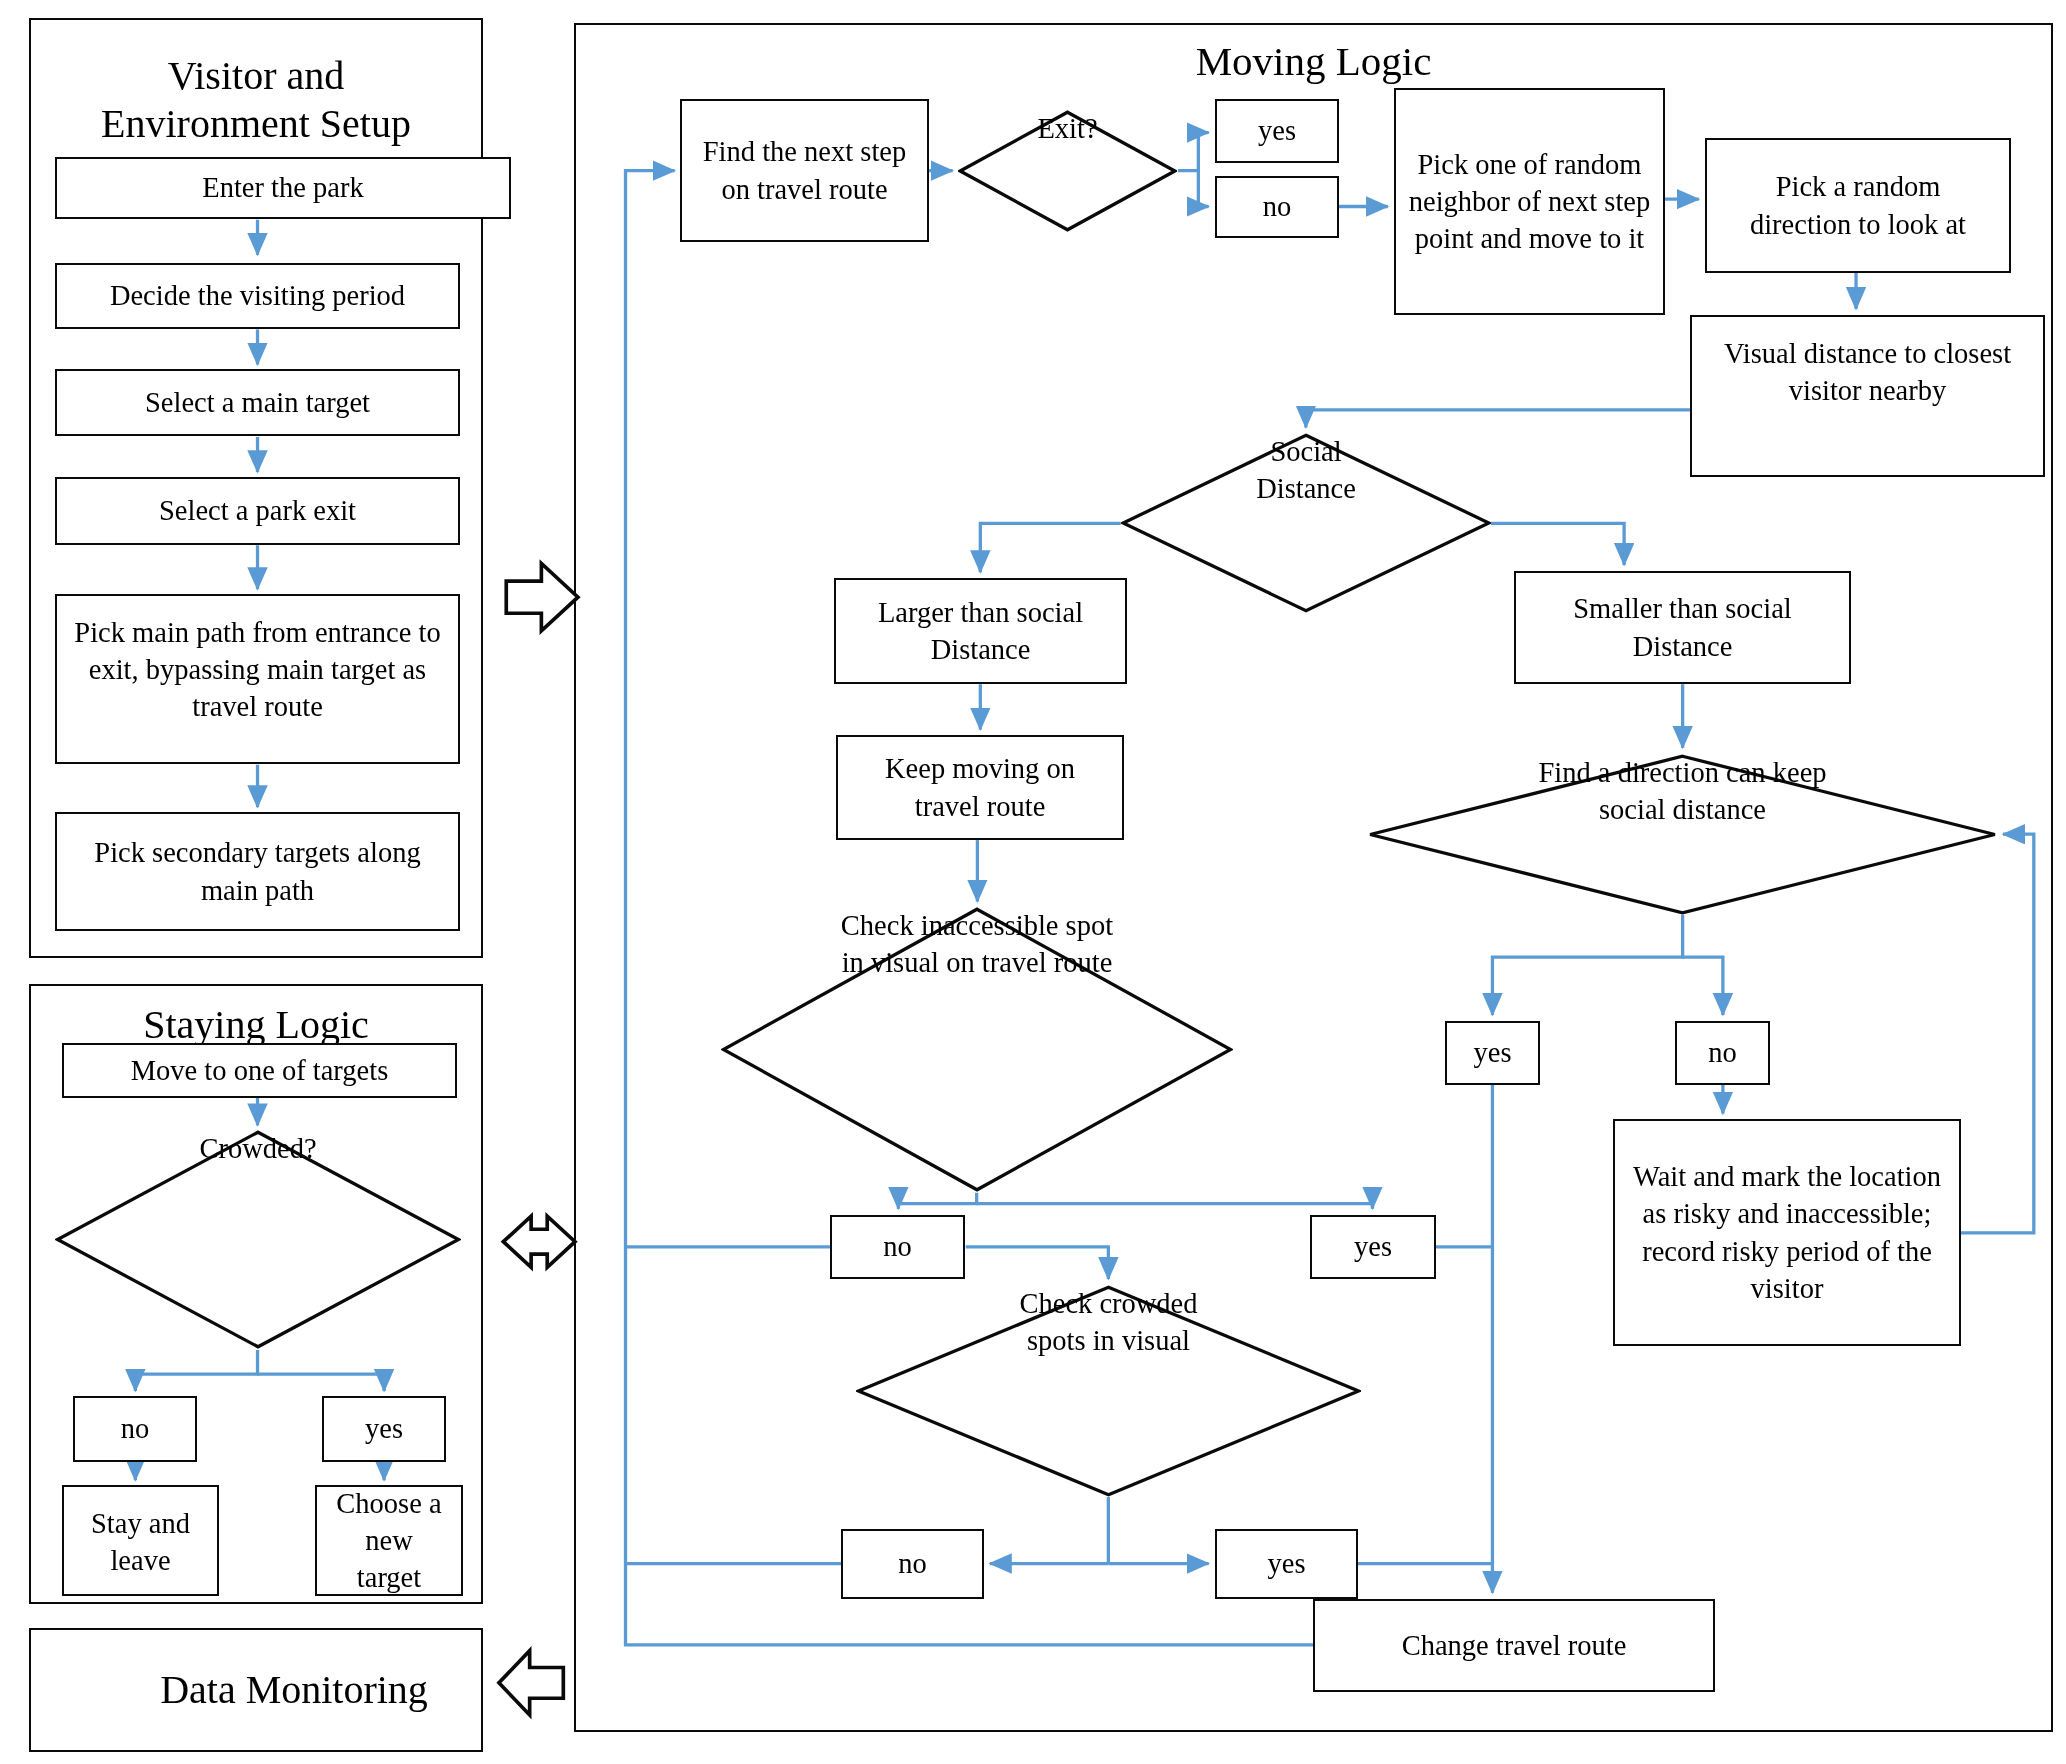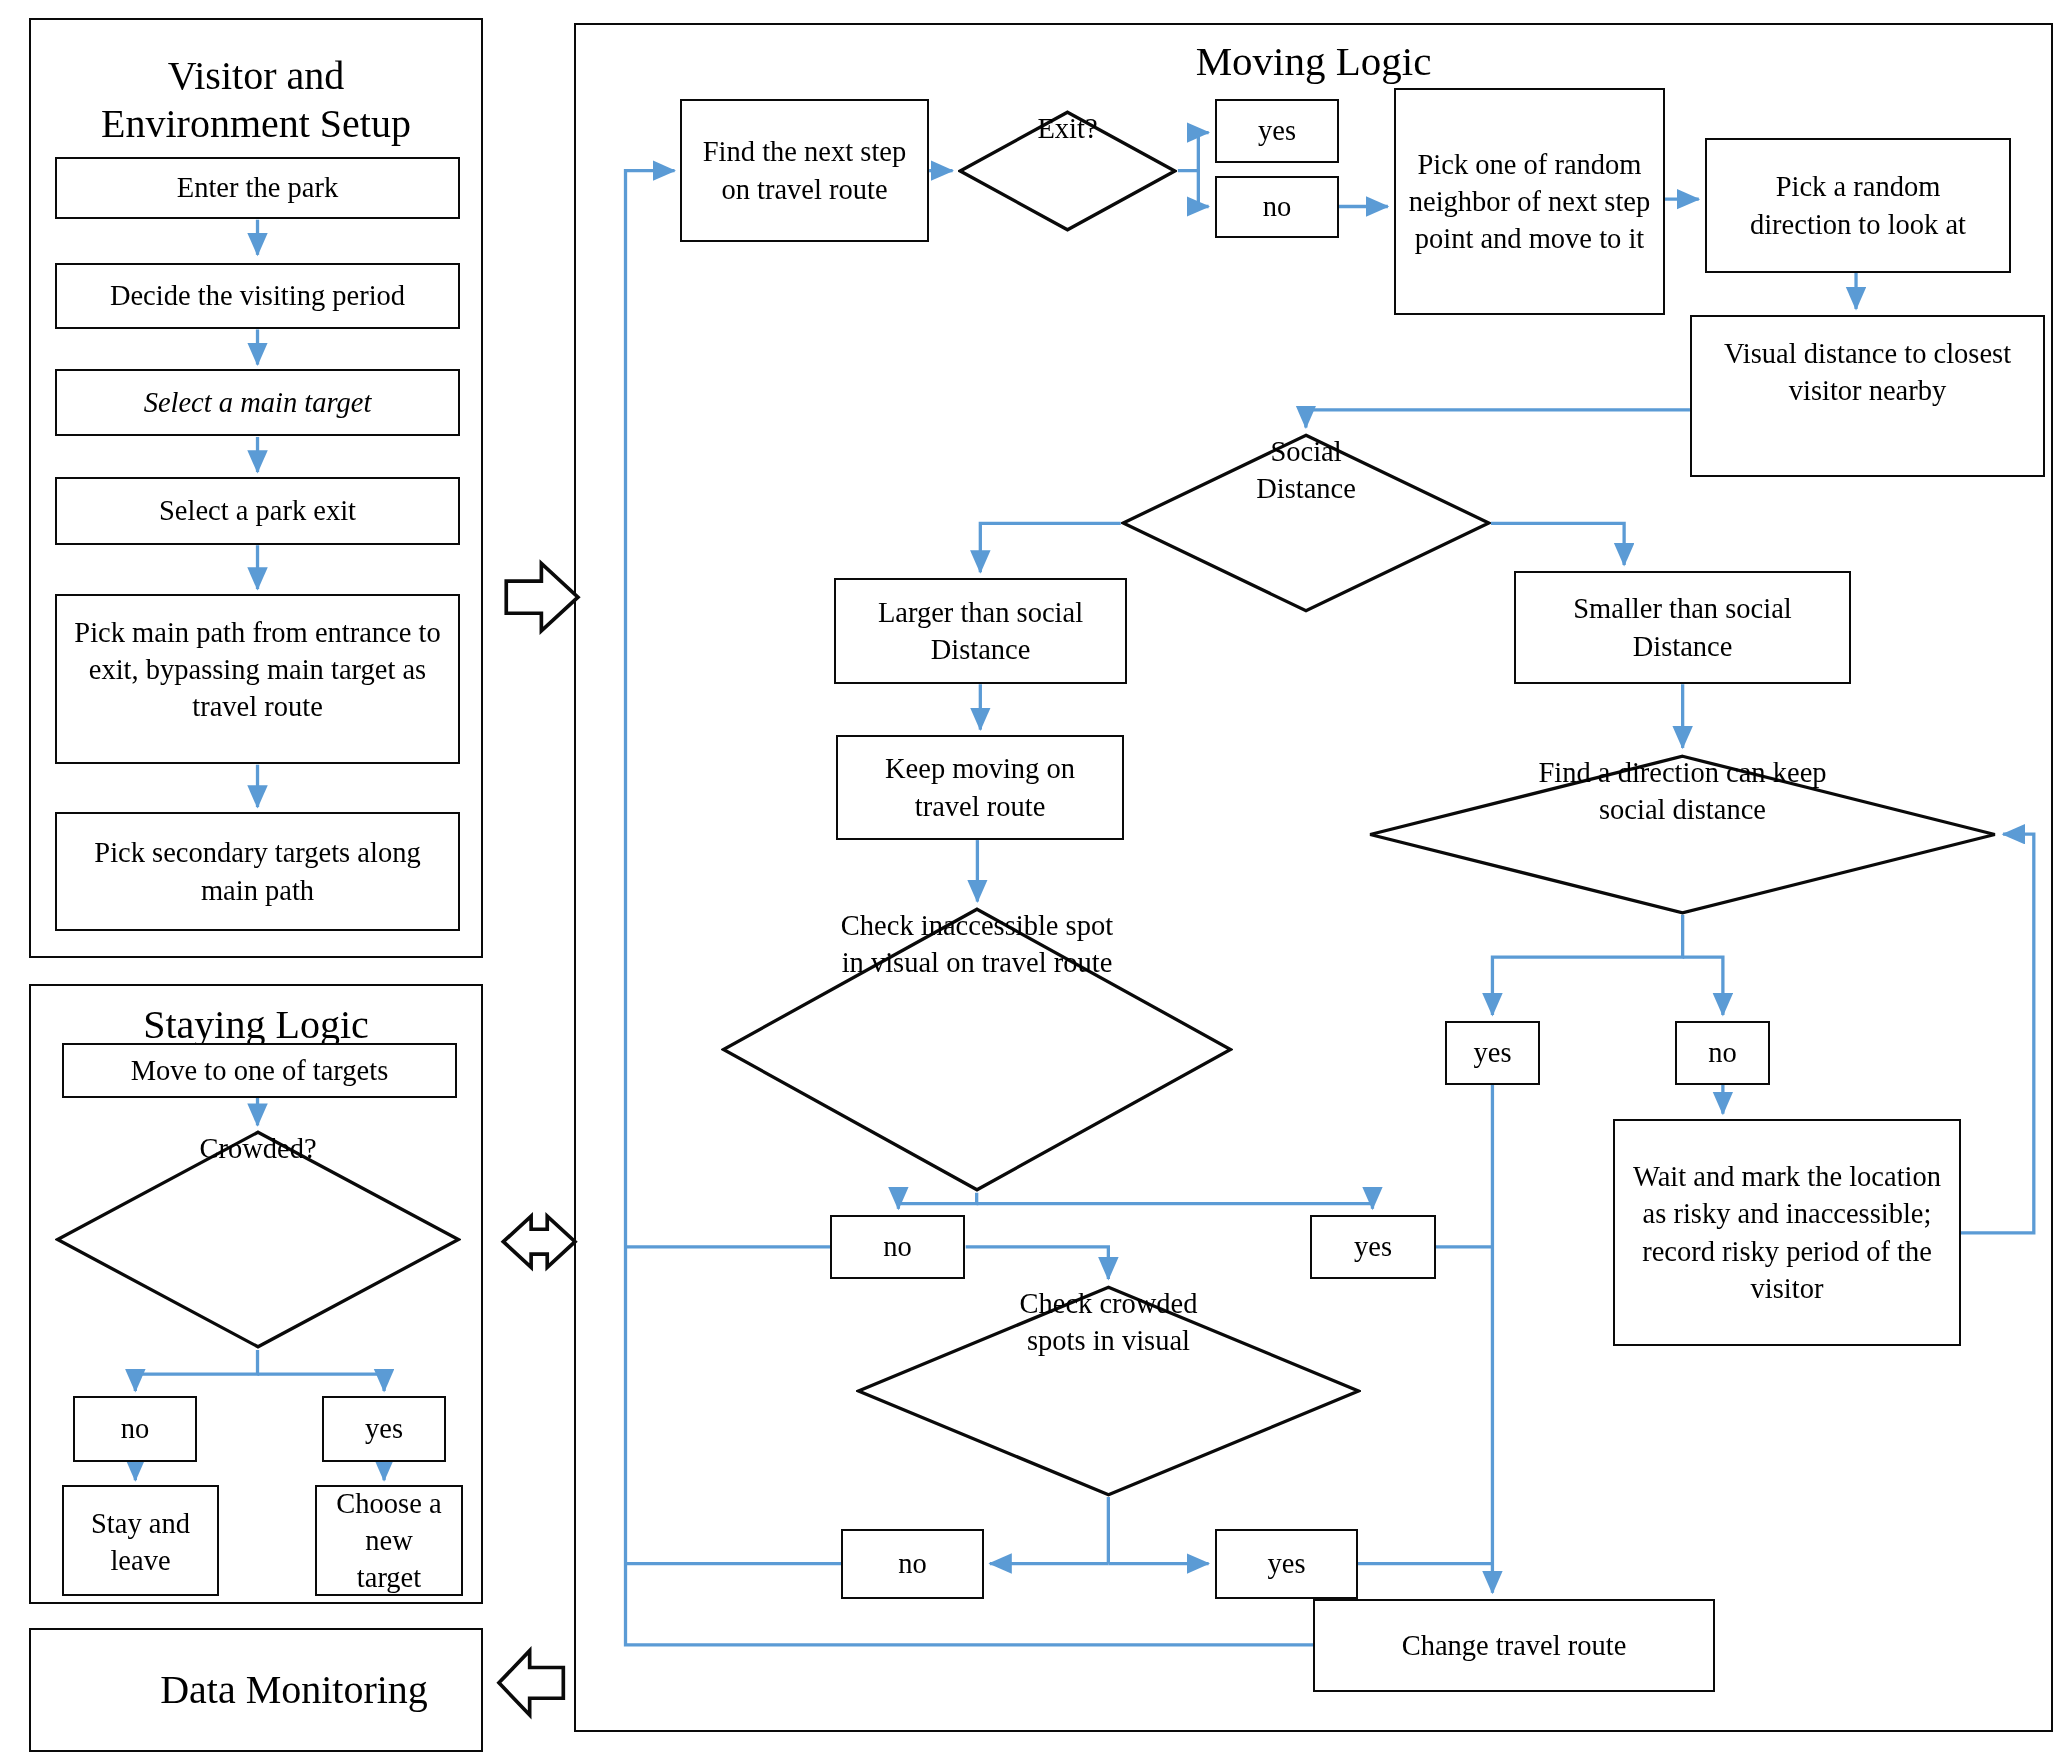--- a/index.html
+++ b/index.html
@@ -94,27 +94,27 @@
       <polyline points="1135,1704 855,1704" fill="none" stroke="#5b9bd5" stroke-width="4.5"></polyline>
       <polyline points="1320,1704 1515,1704 1515,1748" fill="none" stroke="#5b9bd5" stroke-width="4.5" marker-end="url(#ah)"></polyline>
       <polyline points="1515,2046 1515,2137" fill="none" stroke="#5b9bd5" stroke-width="4.5"></polyline>
       <polyline points="1515,2137 1353,2137" fill="none" stroke="#5b9bd5" stroke-width="4.5" marker-end="url(#ah)"></polyline>
       <polyline points="1515,2137 1652,2137" fill="none" stroke="#5b9bd5" stroke-width="4.5" marker-end="url(#ah)"></polyline>
       <polyline points="1150,2137 855,2137" fill="none" stroke="#5b9bd5" stroke-width="4.5"></polyline>
       <polygon points="692,794 740,794 740,770 790,816 740,862 740,838 692,838" fill="#ffffff" stroke="#0a0a0a" stroke-width="5" stroke-linejoin="miter"></polygon>
       <polygon points="688,1697 726,1662 726,1680 748,1680 748,1662 786,1697 748,1732 748,1714 726,1714 726,1732" fill="#ffffff" stroke="#0a0a0a" stroke-width="5" stroke-linejoin="miter"></polygon>
       <polygon points="770,2279 724,2279 724,2256 682,2300 724,2344 724,2321 770,2321" fill="#ffffff" stroke="#0a0a0a" stroke-width="5" stroke-linejoin="miter"></polygon>
     </svg>
-    <div class="node" style="left: 55px; top: 157px; width: 405px; height: 62px;">
+    <div class="node" style="left: 55px; top: 157px; width: 456px; height: 62px;">
       <span>Enter the park</span>
     </div>
     <div class="node" style="left: 55px; top: 263px; width: 405px; height: 66px;">
       <span>Decide the visiting period</span>
     </div>
-    <div class="node" style="left: 55px; top: 369px; width: 405px; height: 67px; font-style: italic;">
+    <div class="node" style="left: 55px; top: 369px; width: 405px; height: 67px;">
       <span>Select a main target</span>
     </div>
     <div class="node" style="left: 55px; top: 477px; width: 405px; height: 68px;">
       <span>Select a park exit</span>
     </div>
     <div class="node node--top" style="left: 55px; top: 594px; width: 405px; height: 170px;">
       <span>Pick main path from entrance to exit, bypassing main target as travel route</span>
     </div>
     <div class="node" style="left: 55px; top: 812px; width: 405px; height: 119px;">
       <span>Pick secondary targets along main path</span>

